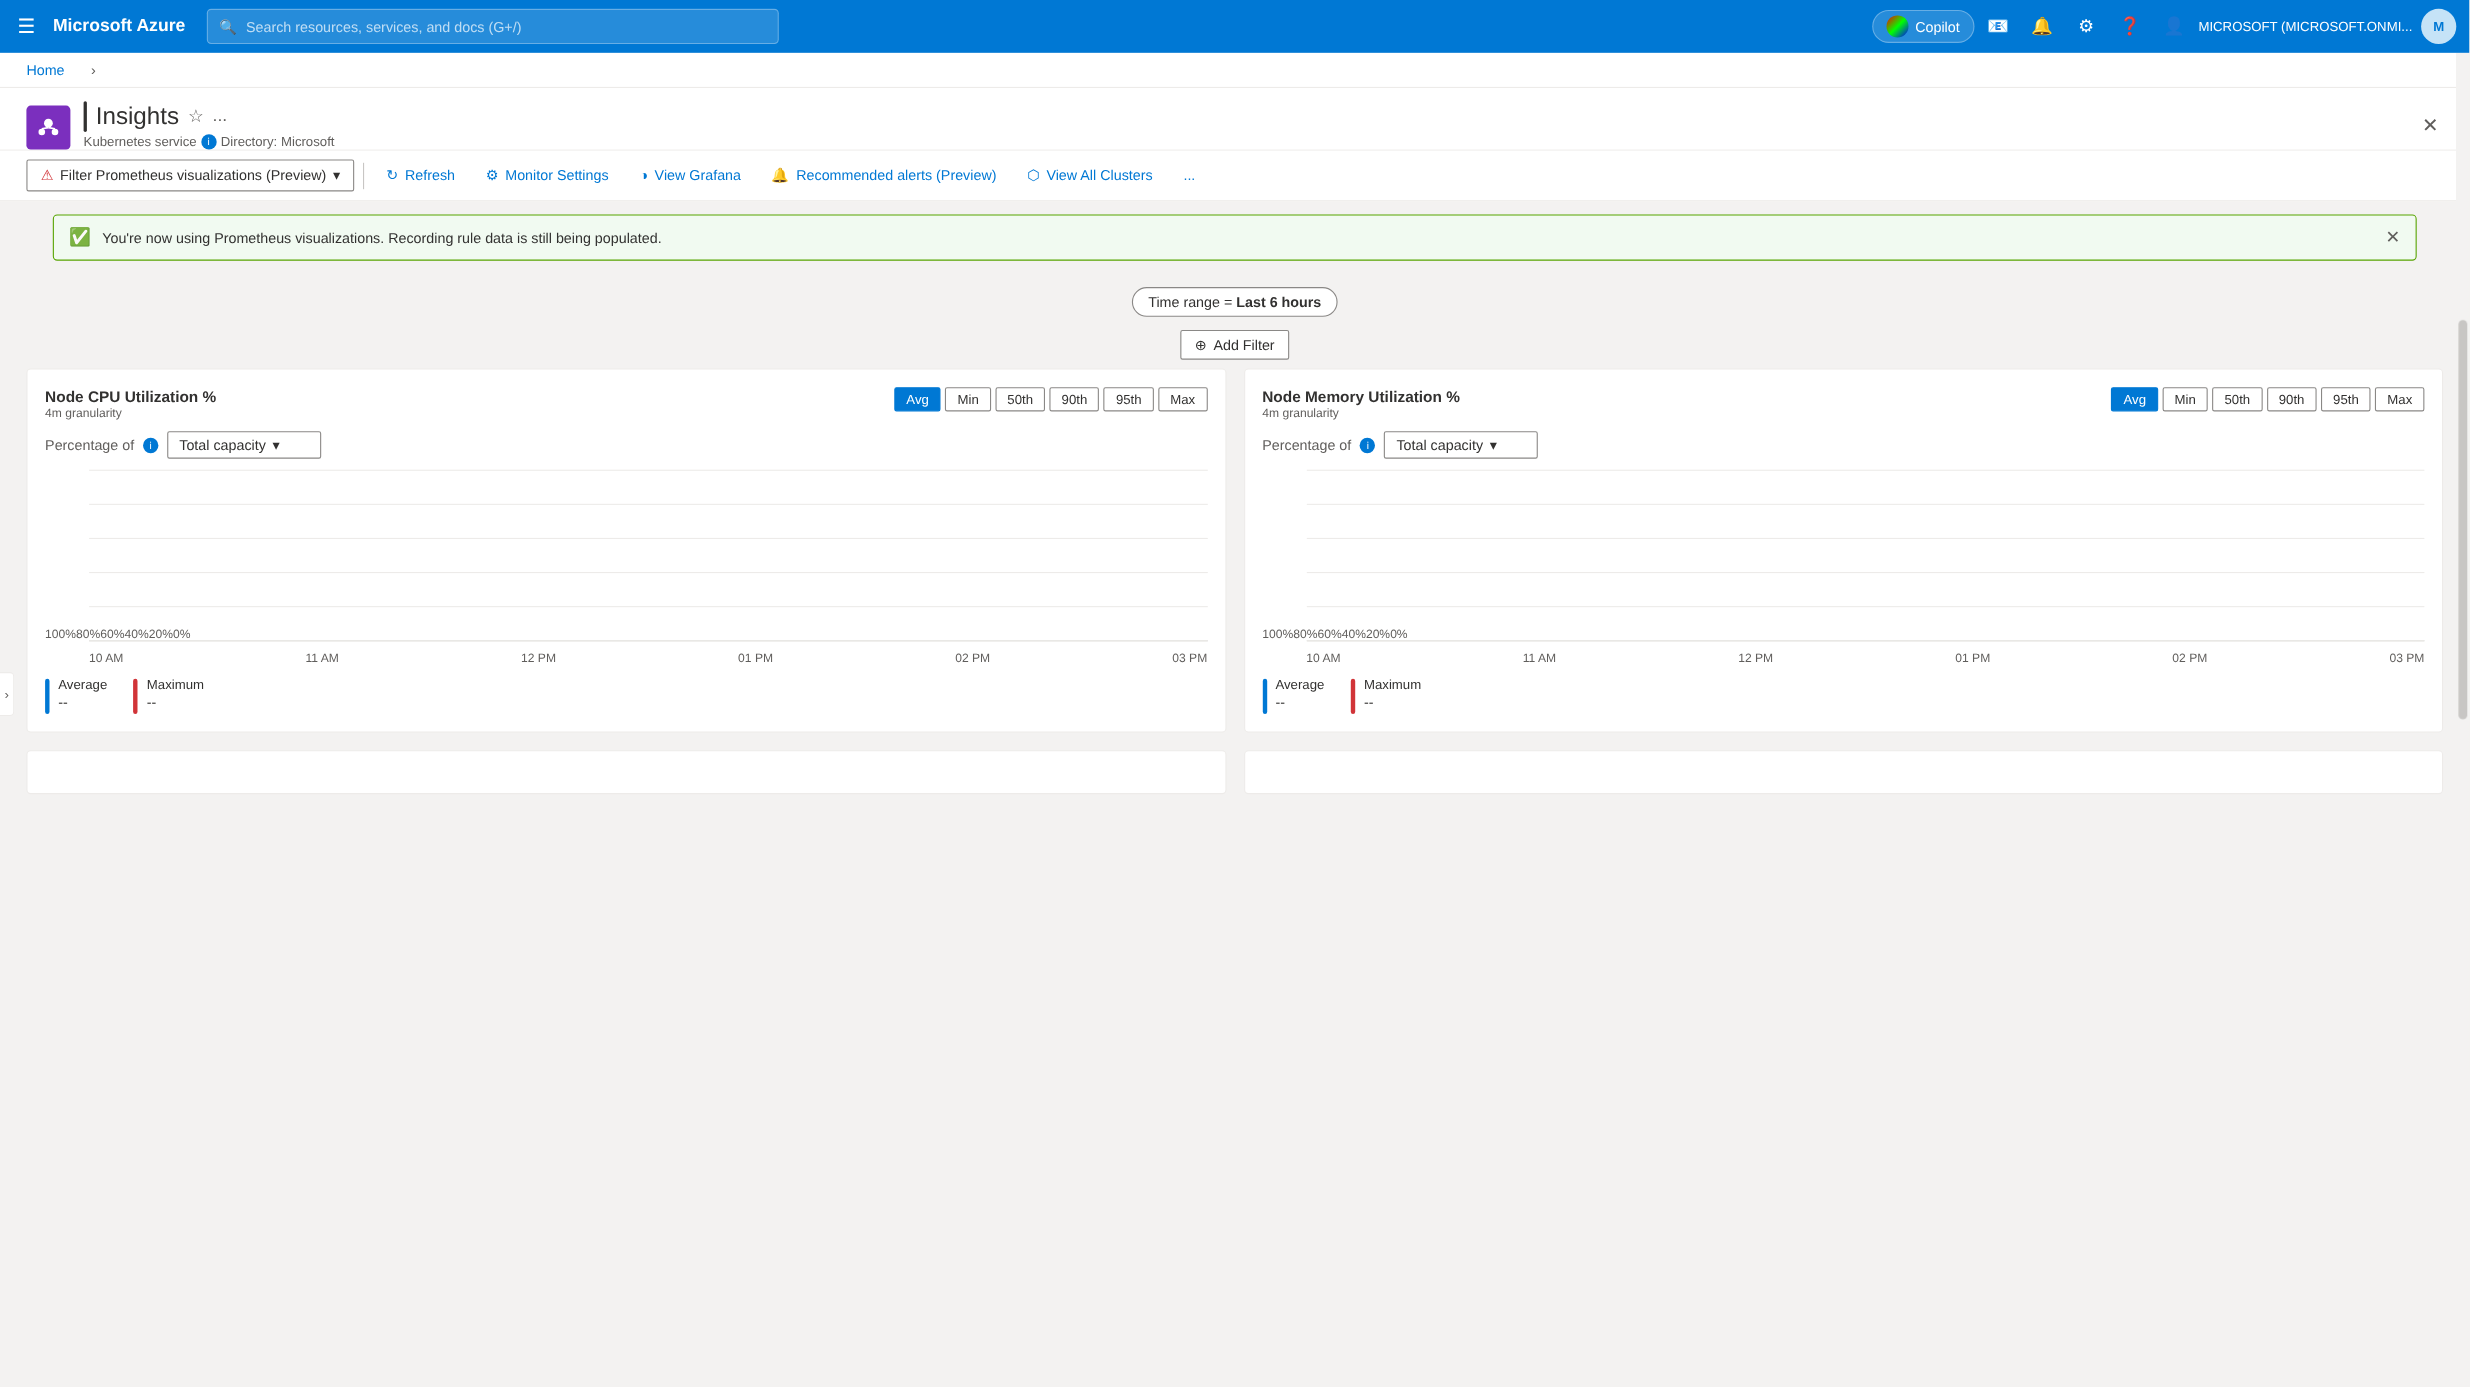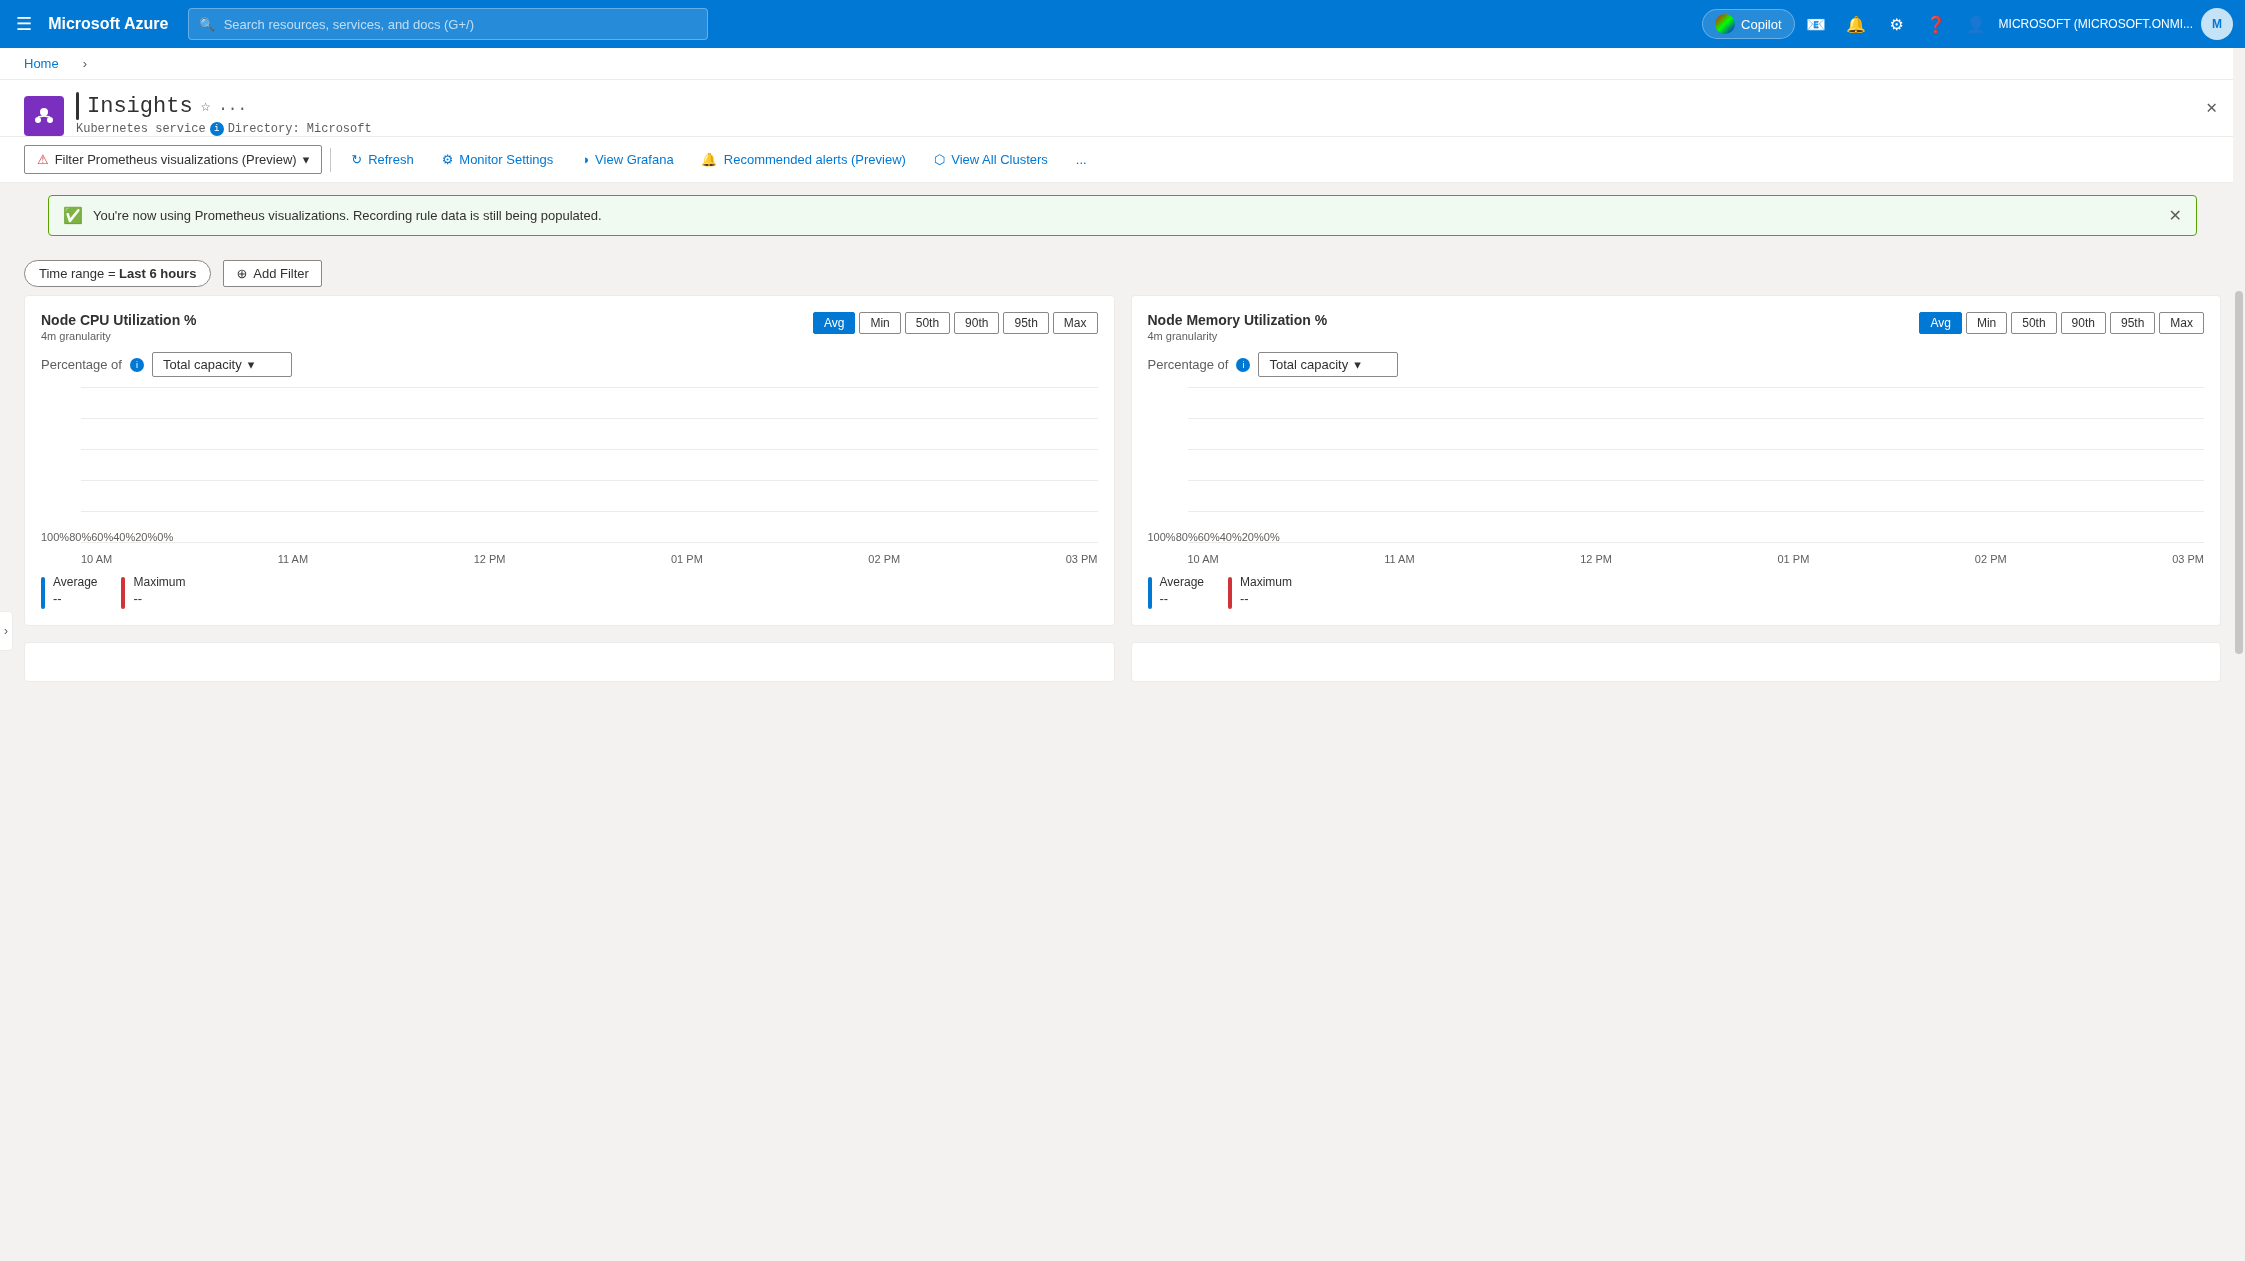--- a/index.html
+++ b/index.html
@@ -86,24 +86,23 @@
       border-bottom: 1px solid #edebe9;
     }
     .breadcrumb span.sep { color: #605e5c; }
     .breadcrumb a { color: #0078d4; text-decoration: none; cursor: pointer; }
 
     
     .page-header {
       background: white;
       padding: 12px 24px 0;
       display: flex;
-      align-items: flex-start;
+      align-items: center;
       gap: 12px;
       border-bottom: 1px solid #edebe9;
-      font-family: Liberation Mono, monospace;
     }
     .service-icon {
       width: 40px; height: 40px;
       background: #7b2fbe;
       border-radius: 4px;
       display: flex; align-items: center; justify-content: center;
       color: white; font-size: 18px; margin-top: 4px; flex-shrink: 0;
     }
     .page-title-section { flex: 1; }
     .page-title-row {
@@ -182,20 +181,21 @@
       padding: 0 24px 24px;
       min-height: calc(100vh - 200px);
     }
 
     
     .filter-bar {
       display: flex;
       align-items: center;
       gap: 12px;
       padding: 12px 0 8px;
+      flex-direction: column;
     }
     .time-range-btn {
       border: 1px solid #8a8886;
       background: white;
       border-radius: 16px;
       padding: 5px 14px;
       font-size: 13px;
       cursor: pointer;
       color: #323130;
     }

